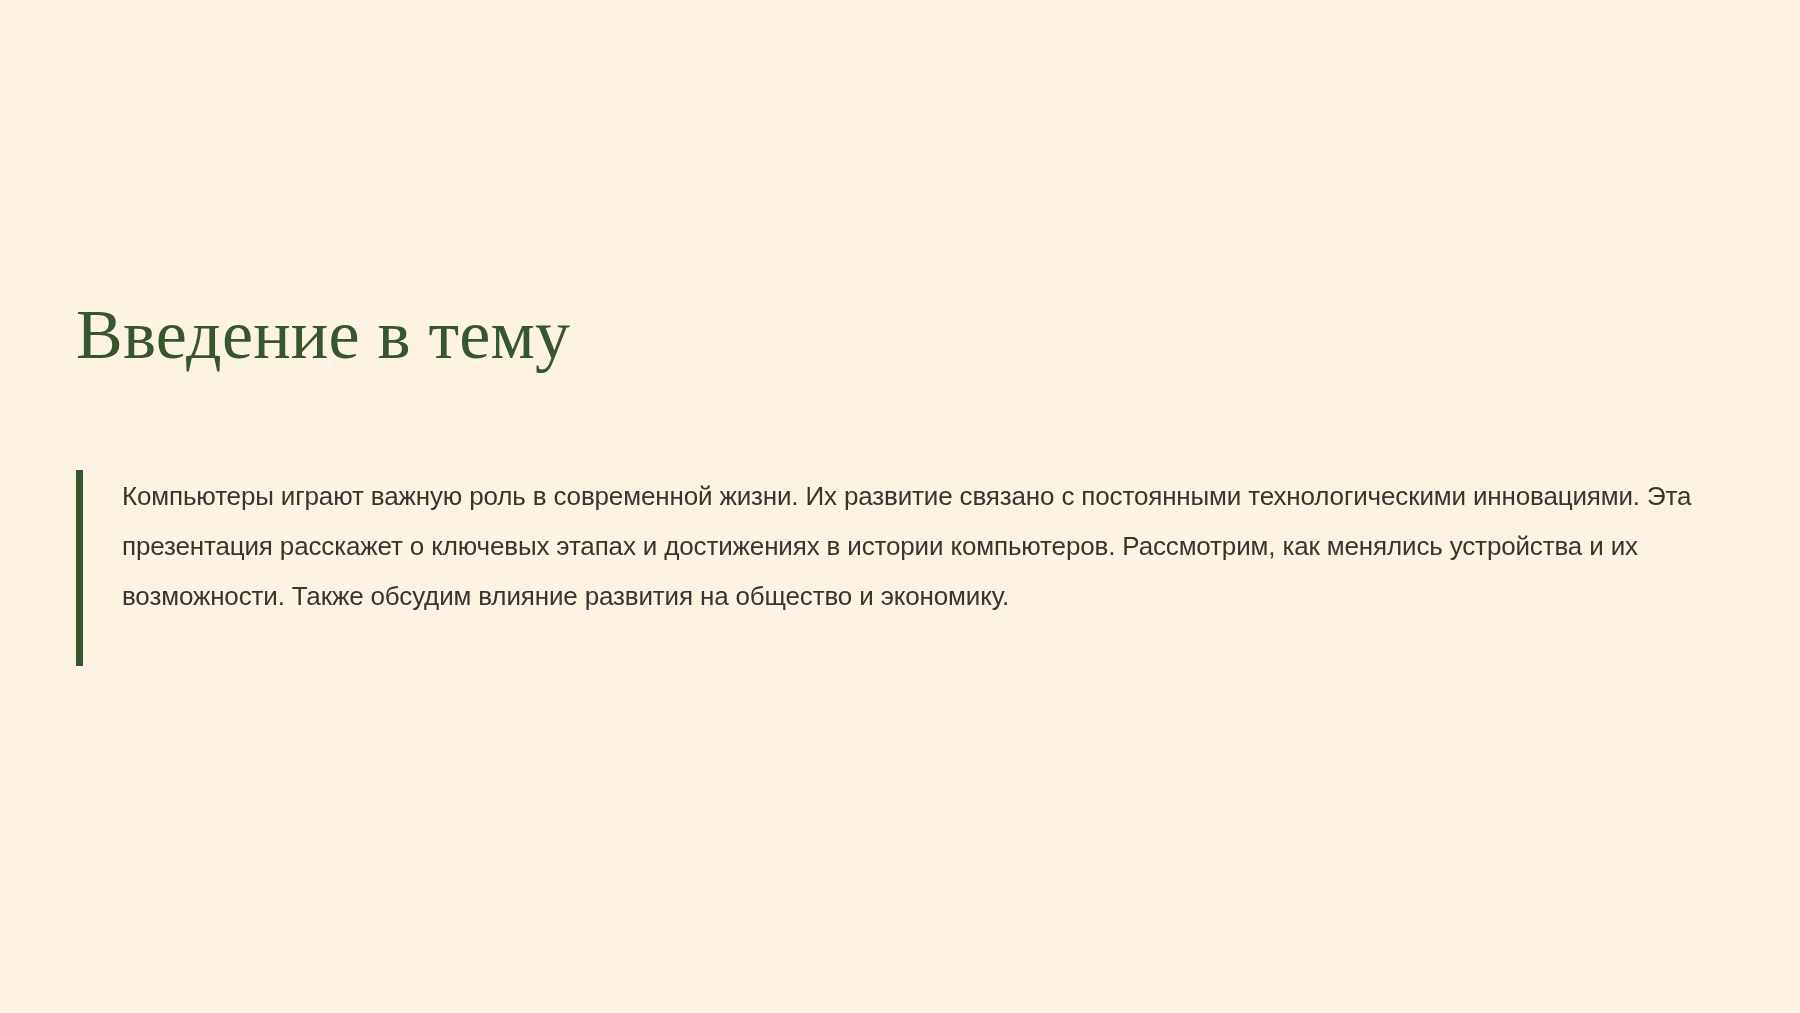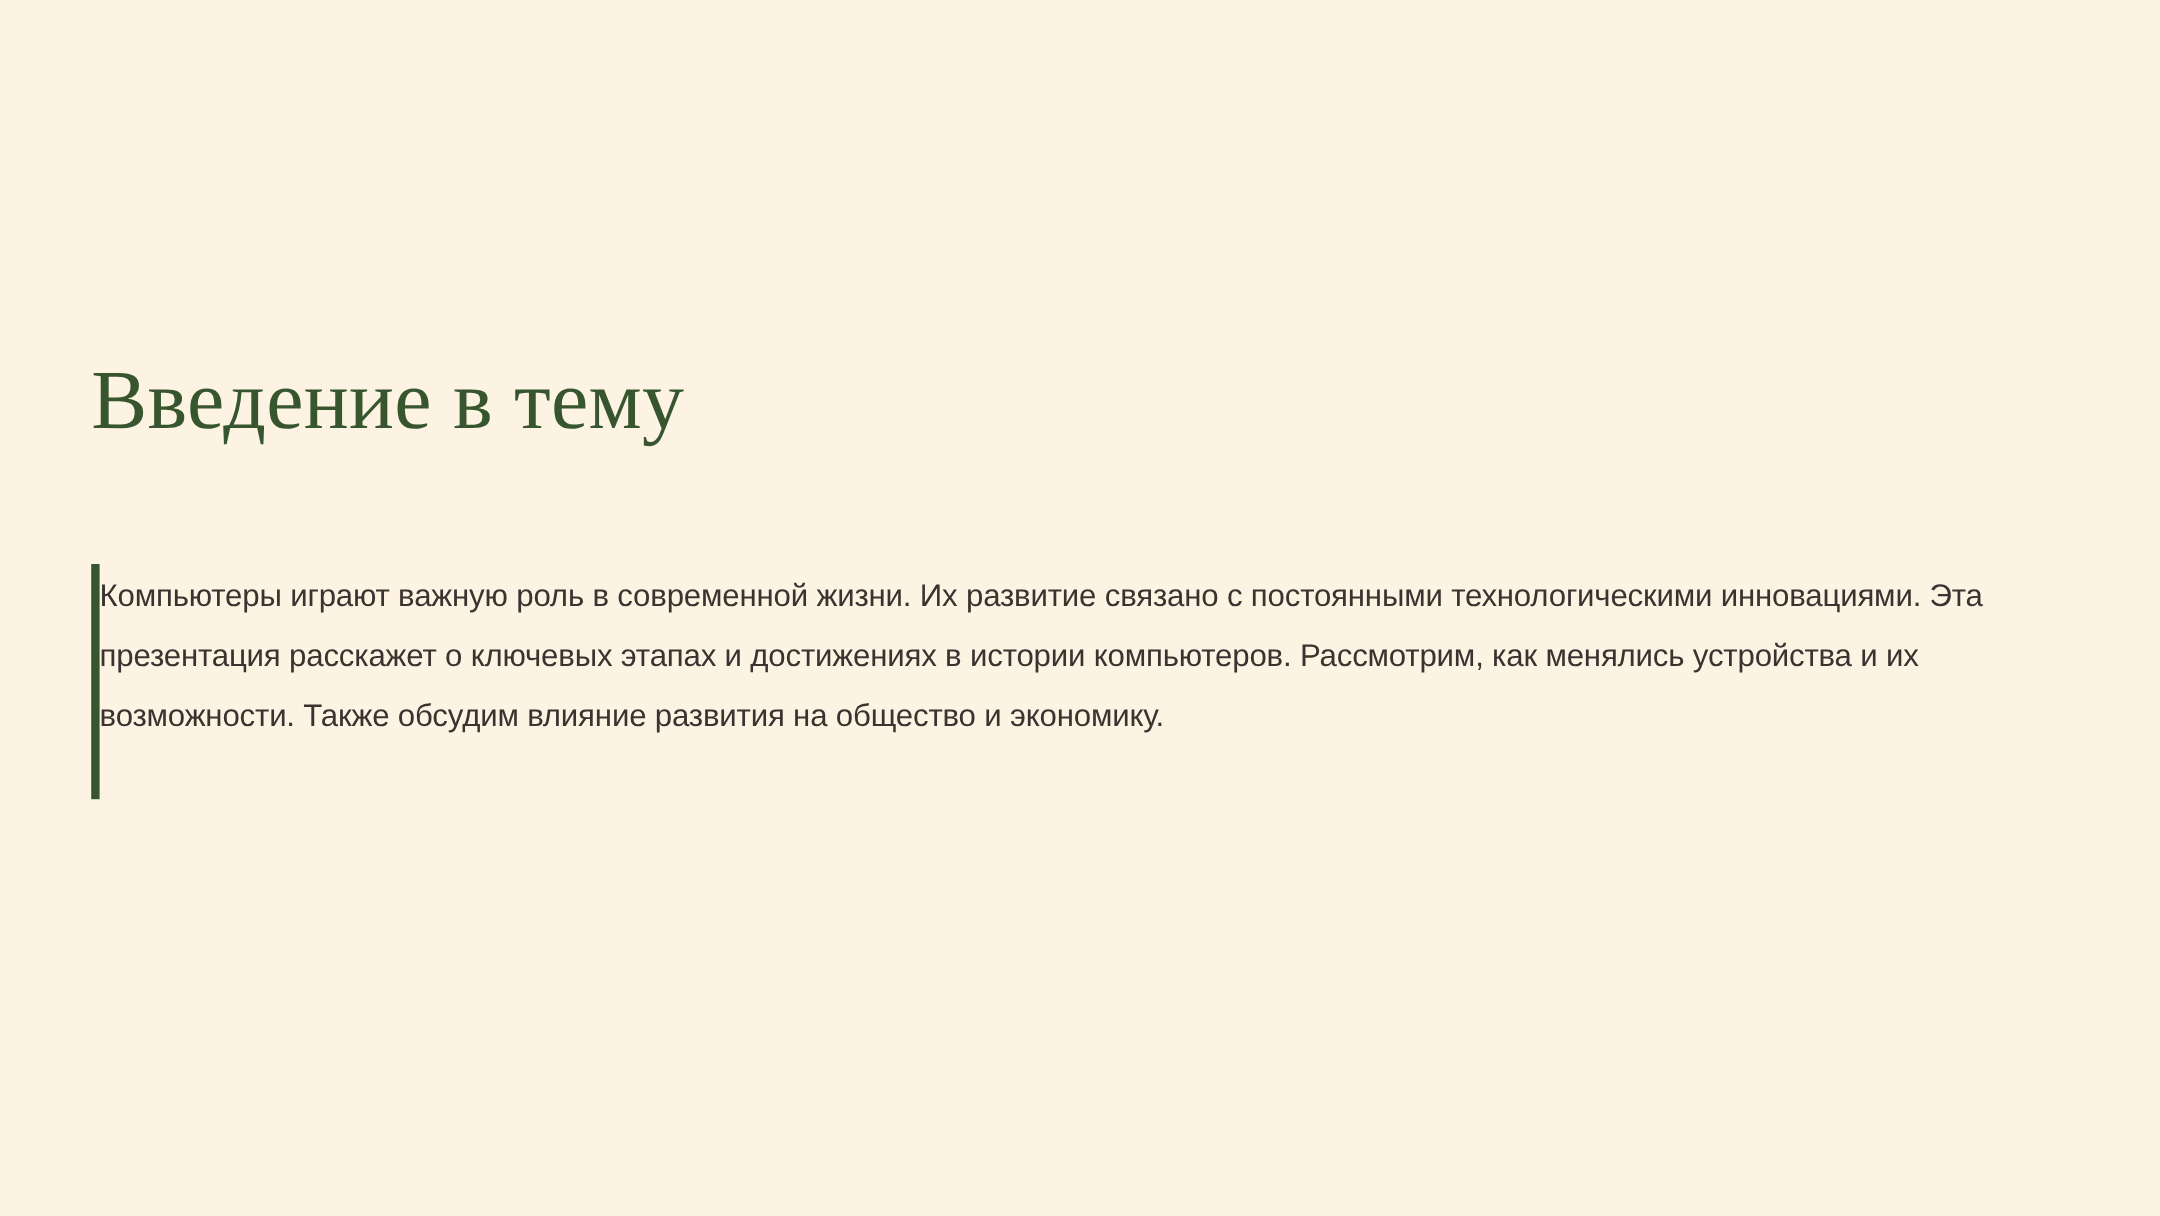--- a/index.html
+++ b/index.html
@@ -54,20 +54,21 @@
   .accent-bar {
     flex: 0 0 auto;
     width: 7px;
     min-height: 196px;
     background: #37562f;
     border-radius: 0;
   }
 
   .body-text-wrap {
     flex: 1 1 auto;
+    padding-left: 39px;
     padding-top: 1px;
   }
 
   .body-paragraph {
     margin: 0;
     font-family: "Liberation Sans", "DejaVu Sans", sans-serif;
     font-weight: 400;
     font-size: 26px;
     line-height: 50px;
     color: #3a3330;

